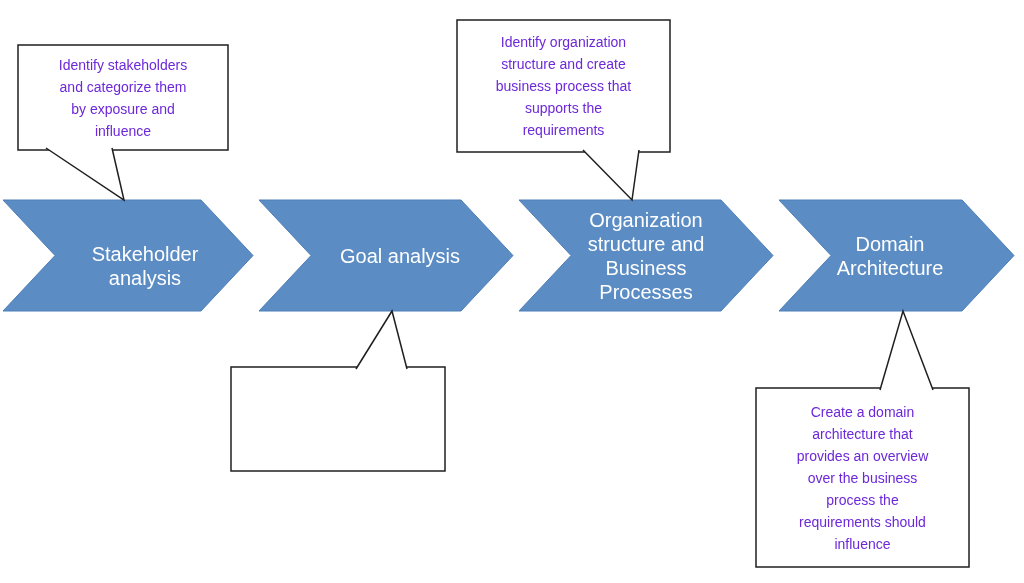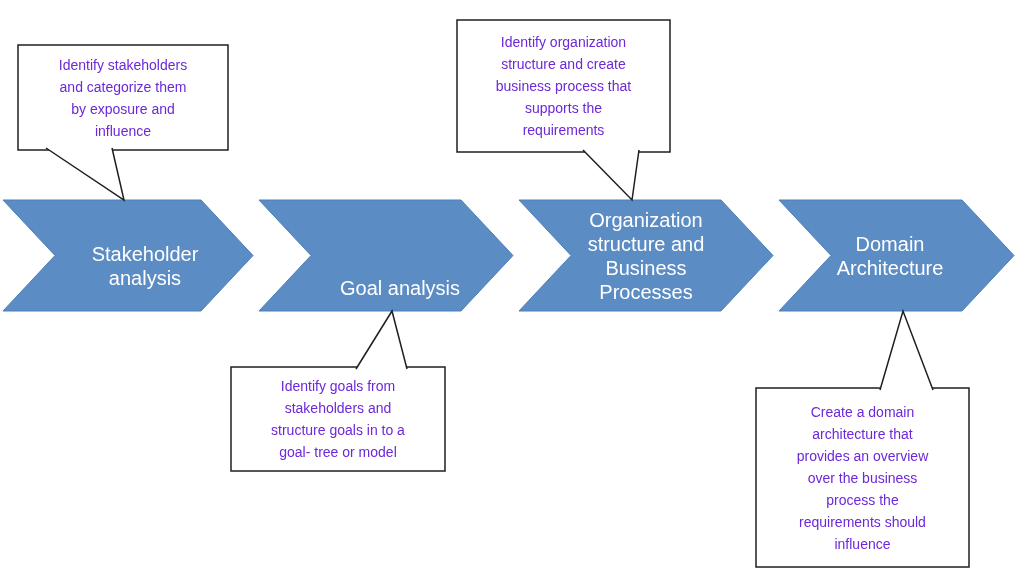--- a/index.html
+++ b/index.html
@@ -46,41 +46,37 @@
     <rect x="756" y="388" width="213" height="179" stroke-width="1.5" fill="#ffffff" stroke="#1f1f1f"></rect>
 
     <path d="M 46,148 L 124,200 L 112,148" stroke-width="1.5" fill="#ffffff" stroke="#1f1f1f"></path>
     <path d="M 583,150 L 632,200 L 639,150" stroke-width="1.5" fill="#ffffff" stroke="#1f1f1f"></path>
     <path d="M 356,369 L 392,311 L 407,369" stroke-width="1.5" fill="#ffffff" stroke="#1f1f1f"></path>
     <path d="M 880,390 L 903,311 L 933,390" stroke-width="1.5" fill="#ffffff" stroke="#1f1f1f"></path>
   </svg>
 
   <div class="overlay step-label" style="left:45px;top:200px;width:200px;height:132px;">Stakeholder
 analysis</div>
-  <div class="overlay step-label" style="left:300px;top:200px;width:200px;height:111px;margin-top:32px;">Goal analysis</div>
+  <div class="overlay step-label" style="left:300px;top:200px;width:200px;height:111px;">Goal analysis</div>
   <div class="overlay step-label" style="left:546px;top:200px;width:200px;height:111px;">Organization
 structure and
 Business
 Processes</div>
   <div class="overlay callout-text" style="left:18px;top:45px;width:210px;height:105px;">Identify stakeholders
 and categorize them
 by exposure and
 influence</div>
 
   <div class="overlay step-label" style="left:790px;top:200px;width:200px;height:111px;">Domain
 Architecture</div>
   <div class="overlay callout-text" style="left:457px;top:20px;width:213px;height:132px;">Identify organization
 structure and create
 business process that
 supports the
 requirements</div>
-  <div class="overlay callout-text" style="left:231px;top:367px;width:214px;height:104px;">Identify goals from
-stakeholders and
-structure goals in to a
-goal- tree or model</div>
   <div class="overlay callout-text" style="left:756px;top:388px;width:213px;height:179px;">Create a domain
 architecture that
 provides an overview
 over the business
 process the
 requirements should
 influence</div>
 
 </div>
 

